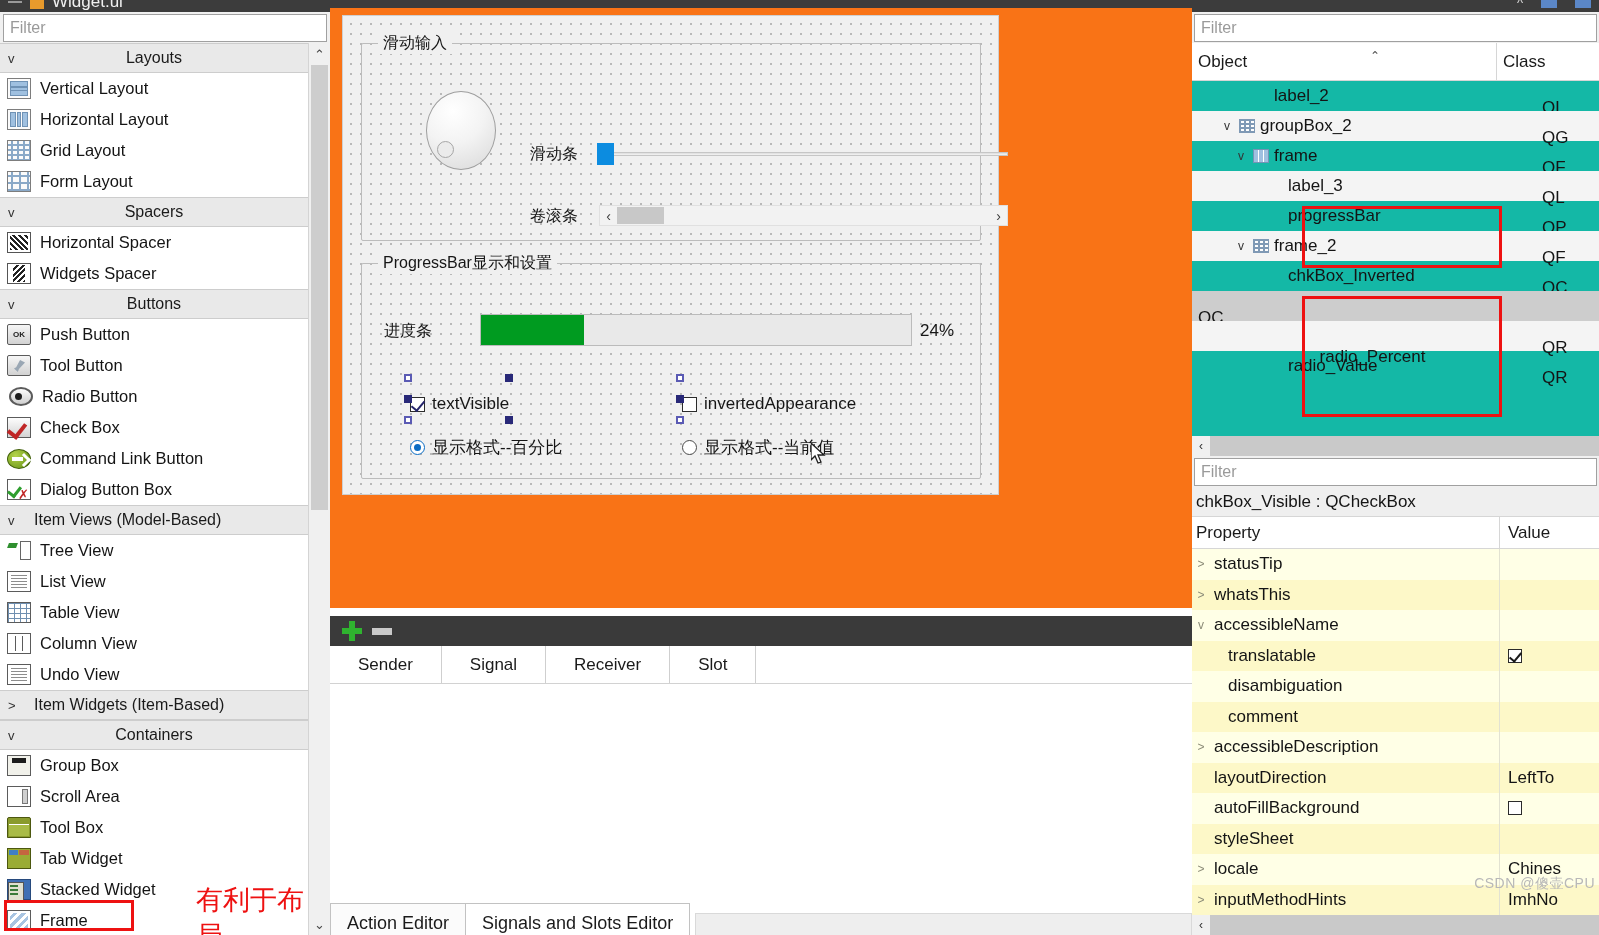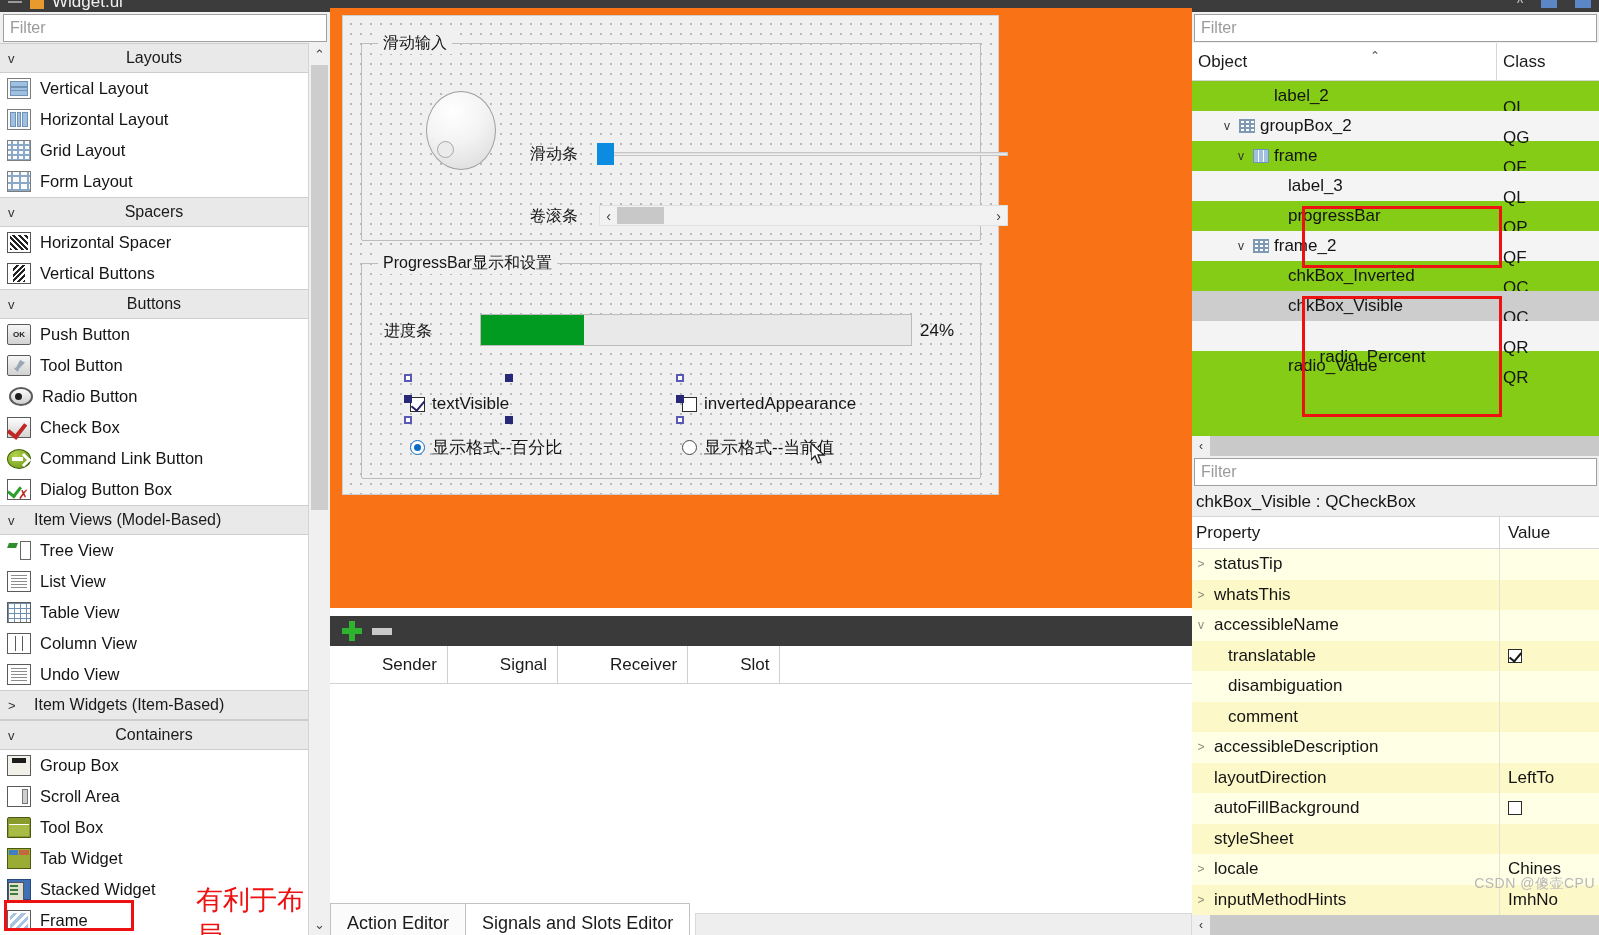--- a/index.html
+++ b/index.html
@@ -199,42 +199,42 @@
 
   
   #sdock{position:absolute;left:0;top:600px;width:862px;height:335px;background:#ffffff;}
   #sdock .dtool{position:absolute;left:0;top:8px;width:862px;height:30px;background:#3a3a3a;display:flex;align-items:center;gap:10px;padding-left:12px;}
   .plus{width:20px;height:20px;position:relative;}
   .plus:before{content:"";position:absolute;left:7px;top:0;width:6px;height:20px;background:#2fb32f;}
   .plus:after{content:"";position:absolute;left:0;top:7px;width:20px;height:6px;background:#2fb32f;}
   .minus{width:20px;height:7px;background:#c9c9c9;}
   #sdock .hdr{position:absolute;left:0;top:38px;width:862px;height:38px;background:#fff;
      display:flex;align-items:center;border-bottom:1px solid #d2d2d2;}
-  #sdock .hdr .hc{padding:0 10px;font-size:17px;color:#1a1a1a;border-right:1px solid #cfcfcf;height:100%;display:flex;align-items:center;margin-left:42px;}
+  #sdock .hdr .hc{padding:0 28px;font-size:17px;color:#1a1a1a;border-right:1px solid #cfcfcf;height:100%;display:flex;align-items:center;}
   #sdock .body{position:absolute;left:0;top:76px;width:862px;bottom:58px;background:#fff;}
   #stabs{position:absolute;left:0;bottom:0;width:862px;height:48px;display:flex;align-items:flex-end;}
   .stab{height:40px;display:flex;align-items:center;padding:0 16px;font-size:18px;
      border:1px solid #c2c2c2;border-bottom:none;background:#fbfbfb;color:#1a1a1a;margin-right:-1px;}
   .stab.active{background:#fff;}
   #stabfill{flex:1;height:30px;background:#eeeeee;border:1px solid #d9d9d9;margin-left:6px;}
 
   
   #right{
     position:absolute; left:1192px; top:12px; width:407px; height:923px;
     background:#ffffff; display:flex; flex-direction:column;
   }
   .r-filterwrap{padding:2px 2px 1px 2px;background:#f0f0f0;}
-  #objtree{height:398px;position:relative;background:#84cc16;overflow:hidden;}
+  #objtree{height:398px;position:relative;background:#14b8a6;overflow:hidden;}
   .tree-head{height:38px;display:flex;align-items:center;background:#ffffff;
      border-bottom:1px solid #d6d6d6;position:relative;}
   .tree-head .th{font-size:17px;color:#1a1a1a;padding-left:6px;}
   .tree-head .th.obj{width:305px;border-right:1px solid #d6d6d6;height:100%;display:flex;align-items:center;}
   .tree-head .th.cls{flex:1;height:100%;display:flex;align-items:center;}
   .tree-head .sortcar{position:absolute;left:178px;top:6px;font-size:12px;color:#555;}
-  .trow{height:30px;display:flex;align-items:center;position:relative;font-size:17px;color:#141414;}
+  .trow{height:30px;display:flex;align-items:center;position:relative;font-size:17px;color:#141414;gap:39px;}
   .trow.alt{background:#f4f4f4;}
   .trow.sel{background:#cdcdcd;}
   .trow .oname{width:305px;display:flex;align-items:center;gap:5px;height:100%;}
   .trow .cls{flex:1;padding-left:6px;color:#141414;overflow:hidden;white-space:nowrap;margin-top:24px;}
   .tchev{width:14px;text-align:center;font-size:12px;color:#333;}
   .ticon{width:16px;height:14px;flex:0 0 16px;}
   .ticon.grid{background-image:linear-gradient(#7f99b5 2px,transparent 0),linear-gradient(90deg,#7f99b5 2px,transparent 0);background-size:5px 4px;background-color:#fdfdfd;}
   .ticon.hl{background:linear-gradient(90deg,#9fc0e0 0 4px,#fff 4px 5px,#9fc0e0 5px 9px,#fff 9px 10px,#9fc0e0 10px 14px);border:1px solid #7494b5;}
   #tree-hl-1{position:absolute;left:110px;top:163px;width:200px;height:62px;border:3px solid #ee1111;pointer-events:none;z-index:5;}
   #tree-hl-2{position:absolute;left:110px;top:253px;width:200px;height:121px;border:3px solid #ee1111;pointer-events:none;z-index:5;}
@@ -315,21 +315,21 @@
         <div class="wb-cat">
           <span class="chev">v</span>
           <span class="ct">Spacers</span>
         </div>
         <div class="wb-item">
           <span class="ico ic-hspacer"></span>
           <span class="lbl">Horizontal Spacer</span>
         </div>
         <div class="wb-item">
           <span class="ico ic-vspacer"></span>
-          <span class="lbl">Vertical Buttons</span>
+          <span class="lbl">Widgets Spacer</span>
         </div>
         <div class="wb-cat">
           <span class="chev">v</span>
           <span class="ct">Buttons</span>
         </div>
         <div class="wb-item">
           <span class="ico ic-push">OK</span>
           <span class="lbl">Push Button</span>
         </div>
         <div class="wb-item">
@@ -576,25 +576,20 @@
         </div>
         <div class="trow">
           <div class="oname" style="padding-left: 56px;">
             <span class="tchev"></span>
             <span class="ticon"></span>
             <span>chkBox_Inverted</span>
           </div>
           <div class="cls">QC</div>
         </div>
         <div class="trow sel">
-          <div class="oname" style="padding-left: 56px;">
-            <span class="tchev"></span>
-            <span class="ticon"></span>
-            <span>chkBox_Visible</span>
-          </div>
           <div class="cls">QC</div>
         </div>
         <div class="trow alt">
           <div class="oname" style="padding-left: 56px; flex-direction: column;">
             <span class="tchev"></span>
             <span class="ticon"></span>
             <span>radio_Percent</span>
           </div>
           <div class="cls">QR</div>
         </div>

